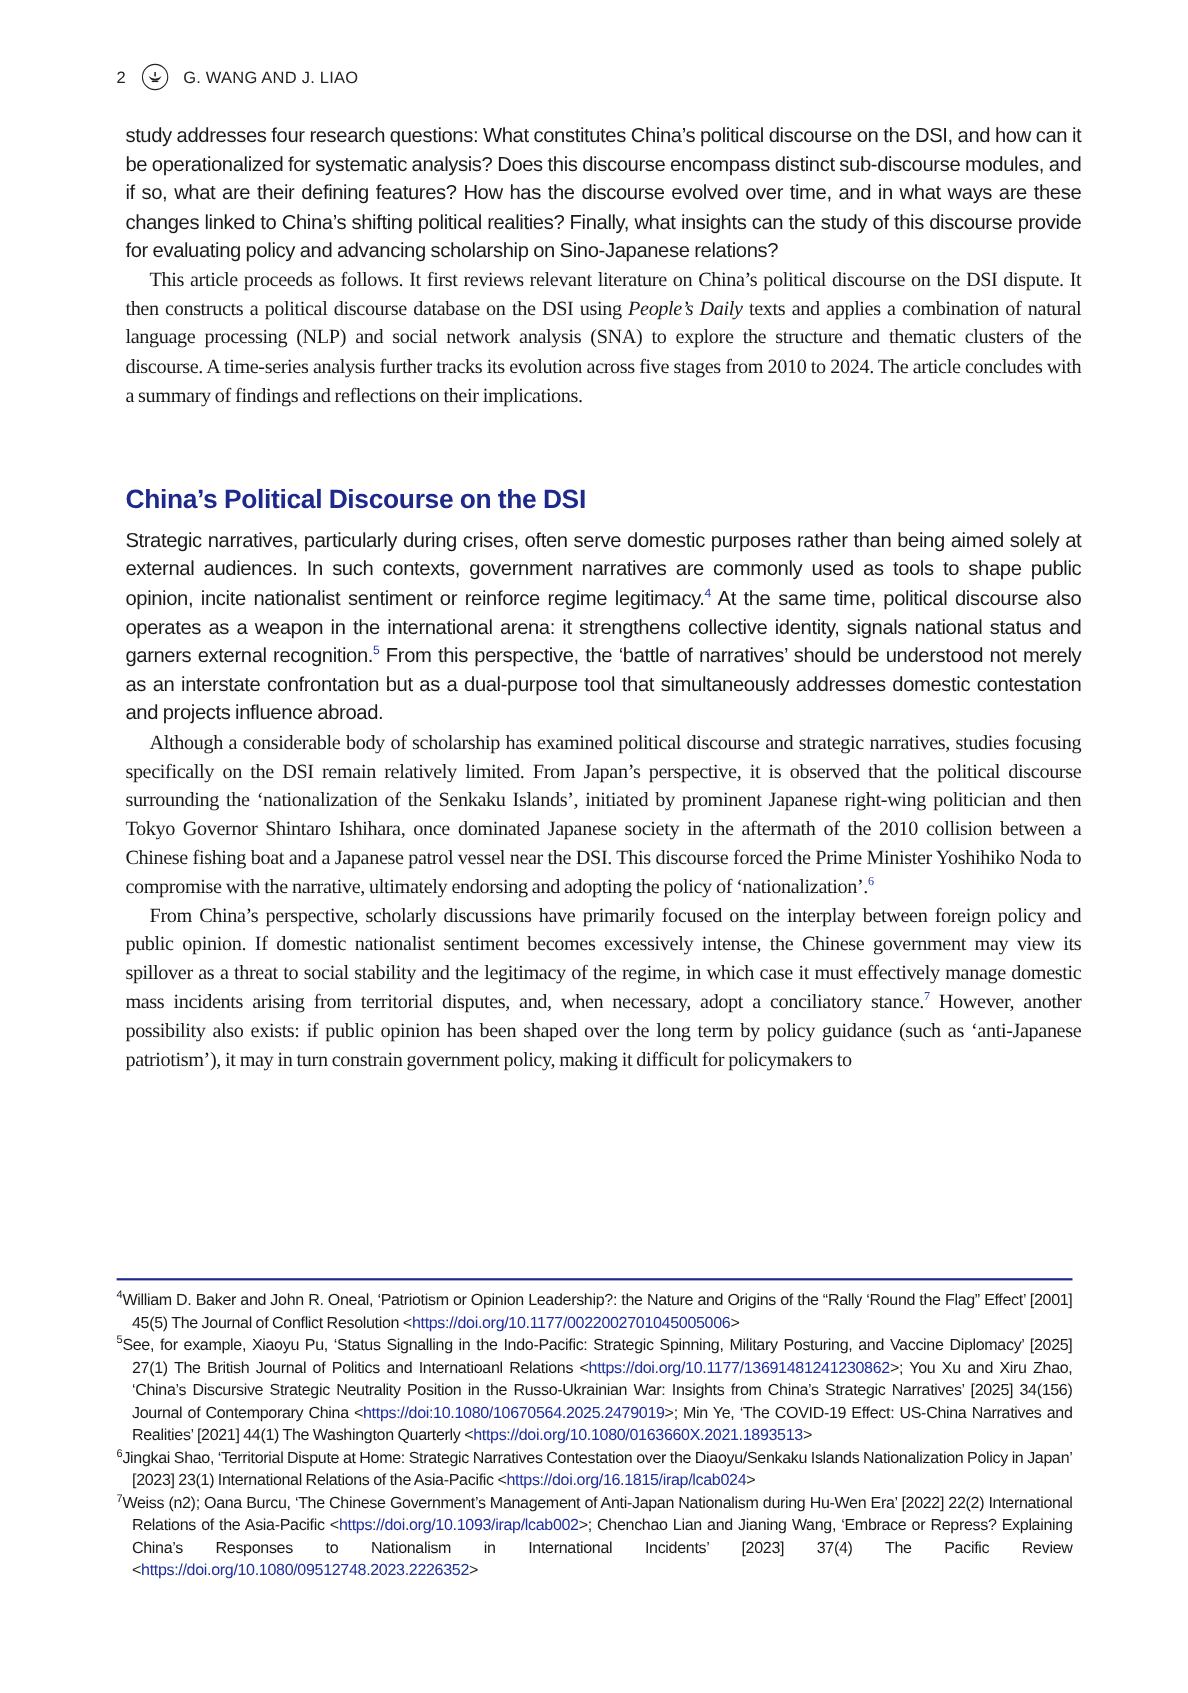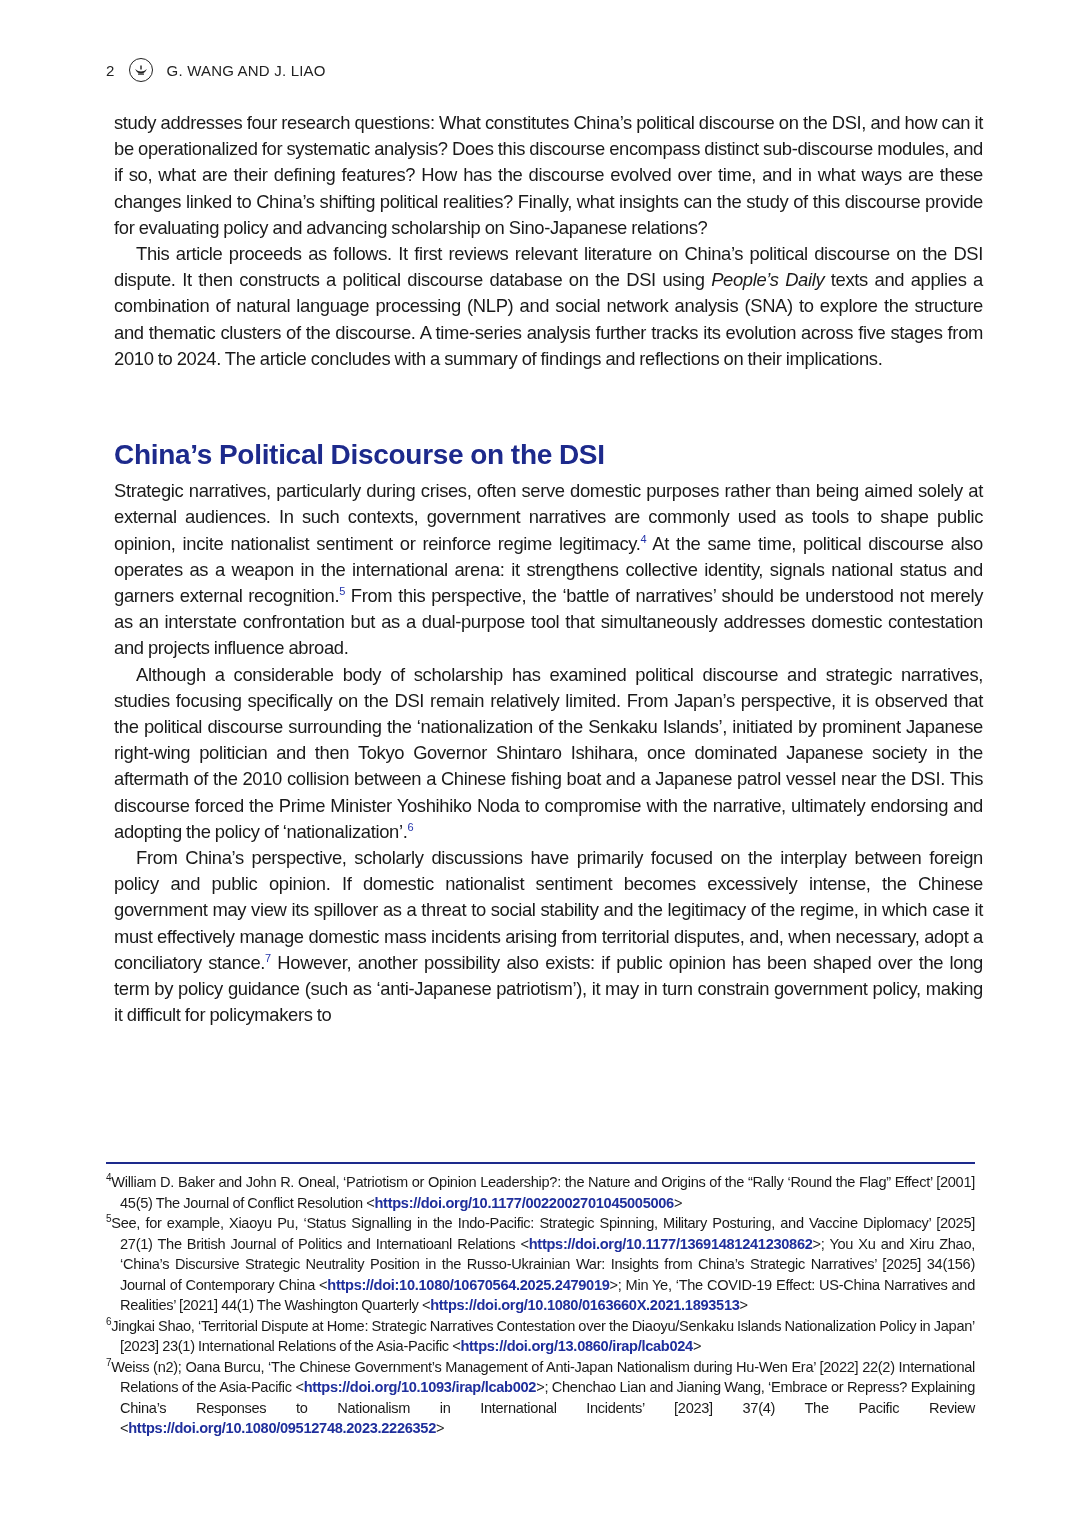--- a/index.html
+++ b/index.html
@@ -15,40 +15,40 @@
     .logo {
       width: 22px; height: 22px; border: 1.5px solid #222; border-radius: 50%;
       display: inline-flex; align-items: center; justify-content: center;
     }
     .body-text {
       position: absolute; left: 114px; width: 869px; top: 110px;
       font-size: 18.4px; line-height: 26.2px; text-align: justify;
       letter-spacing: -0.35px; word-spacing: -0.5px;
     }
     .body-text p { margin: 0; }
-    .body-text p.indent { text-indent: 22px; }
+    .body-text p.indent { text-indent: 22px; font-family: Liberation Serif, serif; }
     .section-heading {
-      margin: 70px 0 10px 0; font-size: 28px; font-weight: bold;
+      margin: 70px 0 10px 0; font-size: 24px; font-weight: bold;
       color: #1d2a8c; letter-spacing: -0.3px;
     }
     sup.fn {
       font-size: 11px; color: #2233aa; vertical-align: super; line-height: 0;
     }
     .fn-rule {
       position: absolute; left: 106px; width: 869px; top: 1162px;
       height: 2px; background: #1d2a8c;
     }
     .footnotes {
       position: absolute; left: 106px; width: 869px; top: 1172px;
       font-size: 14.6px; line-height: 20.5px; text-align: justify;
       letter-spacing: -0.3px; word-spacing: -0.4px;
     }
     .footnote { padding-left: 14px; text-indent: -14px; margin: 0; }
     .footnote sup { font-size: 10px; vertical-align: super; line-height: 0; }
-    .link { color: #1f2f9c; font-weight: bold; }
+    .link { color: #1f2f9c; }
     em { font-style: italic; }
   </style>
 </head>
 <body>
 
 <div class="running-head">
   <span>2</span>
   <span class="logo">
     <svg width="14" height="10" viewBox="0 0 14 10">
       <path d="M1 4 Q7 9 13 4 L11 7 Q7 10 3 7 Z" fill="#222"></path>
@@ -68,15 +68,15 @@
   <p><span>Strategic narratives, particularly during crises, often serve domestic purposes rather than being aimed solely at external audiences. In such contexts, government narratives are commonly used as tools to shape public opinion, incite nationalist sentiment or reinforce regime legitimacy.</span><sup class="fn">4</sup><span> At the same time, political discourse also operates as a weapon in the international arena: it strengthens collective identity, signals national status and garners external recognition.</span><sup class="fn">5</sup><span> From this perspective, the ‘battle of narratives’ should be understood not merely as an interstate confrontation but as a dual-purpose tool that simultaneously addresses domestic contestation and projects influence abroad.</span></p>
   <p class="indent"><span>Although a considerable body of scholarship has examined political discourse and strategic narratives, studies focusing specifically on the DSI remain relatively limited. From Japan’s perspective, it is observed that the political discourse surrounding the ‘nationalization of the Senkaku Islands’, initiated by prominent Japanese right-wing politician and then Tokyo Governor Shintaro Ishihara, once dominated Japanese society in the aftermath of the 2010 collision between a Chinese fishing boat and a Japanese patrol vessel near the DSI. This discourse forced the Prime Minister Yoshihiko Noda to compromise with the narrative, ultimately endorsing and adopting the policy of ‘nationalization’.</span><sup class="fn">6</sup></p>
   <p class="indent"><span>From China’s perspective, scholarly discussions have primarily focused on the interplay between foreign policy and public opinion. If domestic nationalist sentiment becomes excessively intense, the Chinese government may view its spillover as a threat to social stability and the legitimacy of the regime, in which case it must effectively manage domestic mass incidents arising from territorial disputes, and, when necessary, adopt a conciliatory stance.</span><sup class="fn">7</sup><span> However, another possibility also exists: if public opinion has been shaped over the long term by policy guidance (such as ‘anti-Japanese patriotism’), it may in turn constrain government policy, making it difficult for policymakers to</span></p>
 </div>
 
 <div class="fn-rule"></div>
 
 <div class="footnotes">
   <p class="footnote"><sup>4</sup><span>William D. Baker and John R. Oneal, ‘Patriotism or Opinion Leadership?: the Nature and Origins of the “Rally ‘Round the Flag” Effect’ [2001] 45(5) The Journal of Conflict Resolution &lt;</span><span class="link">https://doi.org/10.1177/0022002701045005006</span><span>&gt;</span></p>
   <p class="footnote"><sup>5</sup><span>See, for example, Xiaoyu Pu, ‘Status Signalling in the Indo-Pacific: Strategic Spinning, Military Posturing, and Vaccine Diplomacy’ [2025] 27(1) The British Journal of Politics and Internatioanl Relations &lt;</span><span class="link">https://doi.org/10.1177/13691481241230862</span><span>&gt;; You Xu and Xiru Zhao, ‘China’s Discursive Strategic Neutrality Position in the Russo-Ukrainian War: Insights from China’s Strategic Narratives’ [2025] 34(156) Journal of Contemporary China &lt;</span><span class="link">https://doi:10.1080/10670564.2025.2479019</span><span>&gt;; Min Ye, ‘The COVID-19 Effect: US-China Narratives and Realities’ [2021] 44(1) The Washington Quarterly &lt;</span><span class="link">https://doi.org/10.1080/0163660X.2021.1893513</span><span>&gt;</span></p>
-  <p class="footnote"><sup>6</sup><span>Jingkai Shao, ‘Territorial Dispute at Home: Strategic Narratives Contestation over the Diaoyu/Senkaku Islands Nationalization Policy in Japan’ [2023] 23(1) International Relations of the Asia-Pacific &lt;</span><span class="link">https://doi.org/13.0860/irap/lcab024</span><span>&gt;</span></p>
+  <p class="footnote"><sup>6</sup><span>Jingkai Shao, ‘Territorial Dispute at Home: Strategic Narratives Contestation over the Diaoyu/Senkaku Islands Nationalization Policy in Japan’ [2023] 23(1) International Relations of the Asia-Pacific &lt;</span><span class="link">https://doi.org/16.1815/irap/lcab024</span><span>&gt;</span></p>
   <p class="footnote"><sup>7</sup><span>Weiss (n2); Oana Burcu, ‘The Chinese Government’s Management of Anti-Japan Nationalism during Hu-Wen Era’ [2022] 22(2) International Relations of the Asia-Pacific &lt;</span><span class="link">https://doi.org/10.1093/irap/lcab002</span><span>&gt;; Chenchao Lian and Jianing Wang, ‘Embrace or Repress? Explaining China’s Responses to Nationalism in International Incidents’ [2023] 37(4) The Pacific Review &lt;</span><span class="link">https://doi.org/10.1080/09512748.2023.2226352</span><span>&gt;</span></p>
 </div>
 
 </body></html>

